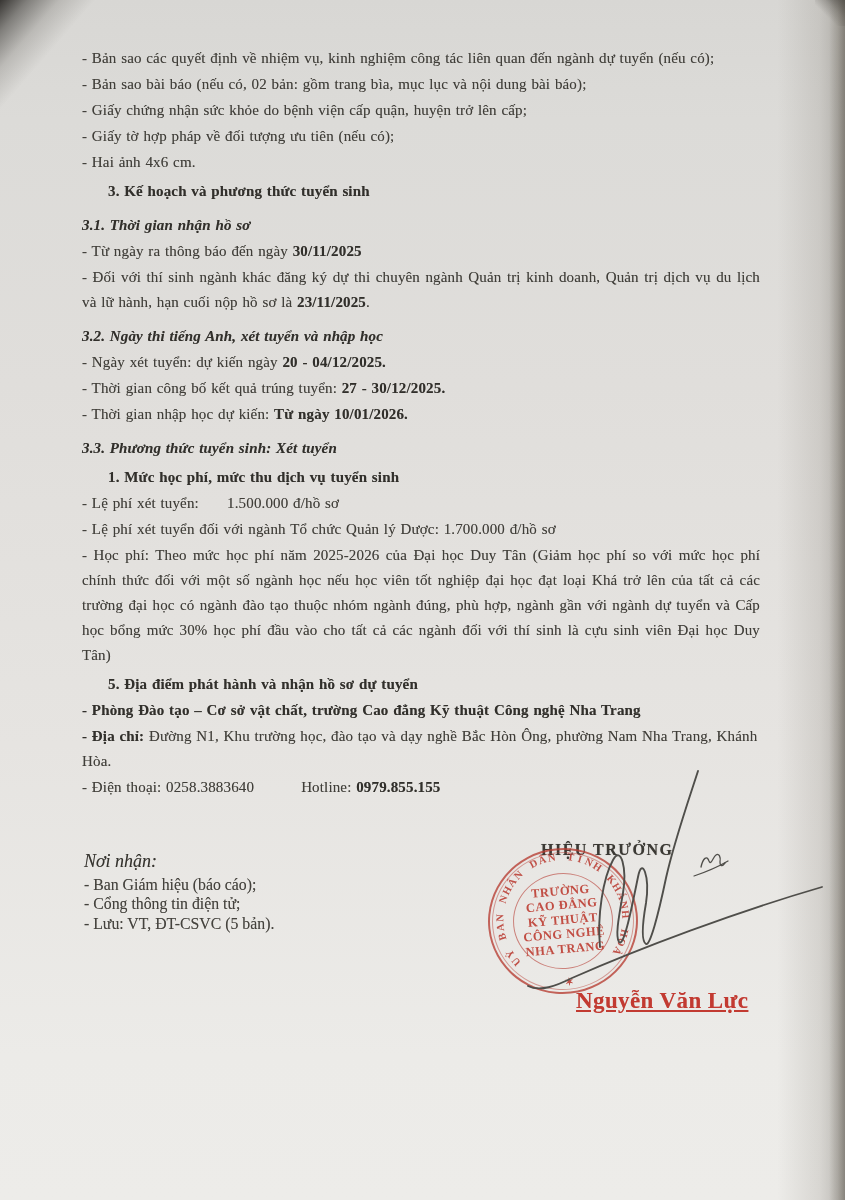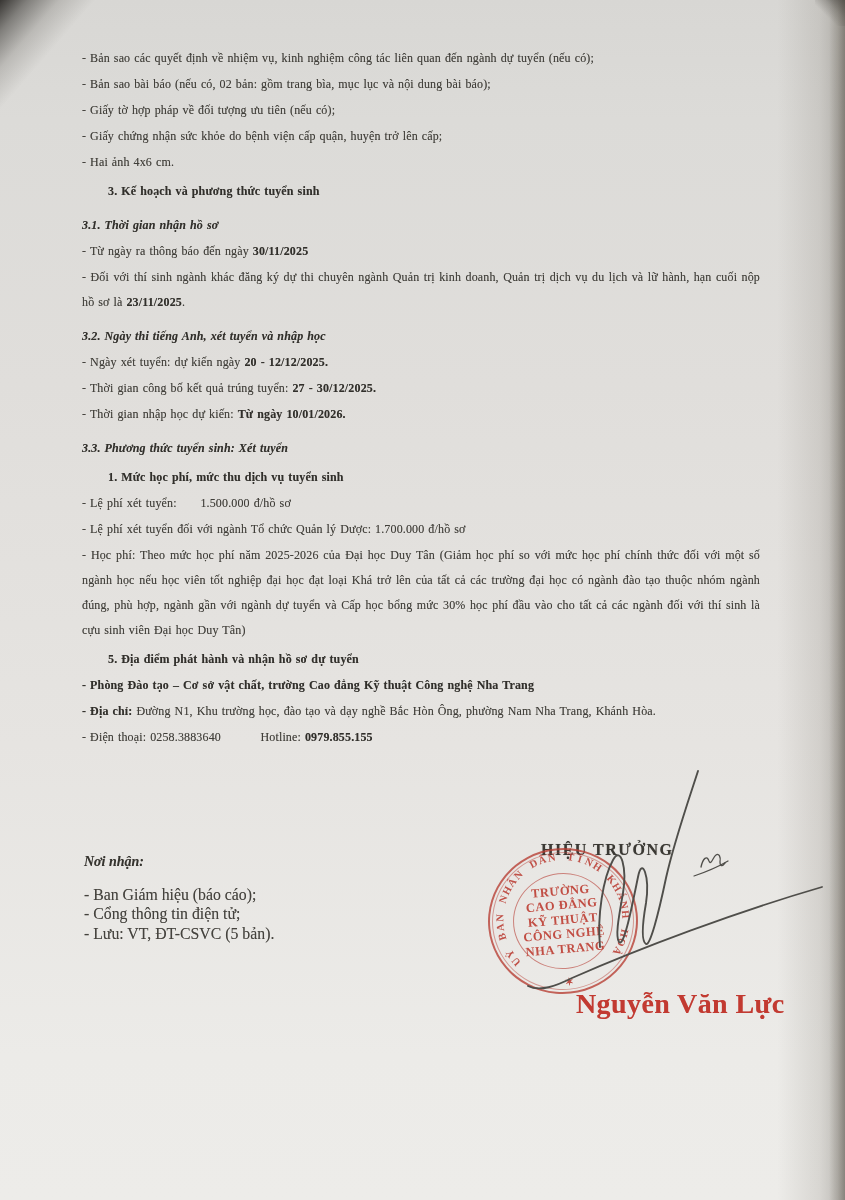--- a/index.html
+++ b/index.html
@@ -22,46 +22,47 @@
     position:absolute;right:0;top:0;width:30px;height:26px;pointer-events:none;
     background:linear-gradient(225deg, rgba(55,53,49,0.8) 0%, rgba(70,67,61,0.3) 35%, rgba(70,67,61,0) 62%);
   }
   .edge-right{
     position:absolute;right:0;top:0;width:16px;height:1200px;pointer-events:none;
     background:linear-gradient(90deg, rgba(120,114,104,0) 0%, rgba(118,112,102,0.30) 55%, rgba(96,91,82,0.55) 100%);
   }
   
   .content{
     position:absolute;left:82px;top:46px;width:678px;
-    color:#403e39;font-size:12px;line-height:25px;
+    color:#403e39;font-size:15px;line-height:25px;
     letter-spacing:.15px;word-spacing:.8px;
     text-shadow:0 0 .6px rgba(72,70,64,.45);
   }
   .content p{margin:0 0 1px;}
   .content p.just{text-align:justify;}
   .content p.h3{font-weight:bold;text-indent:26px;margin-top:4px;color:#34322d;}
   .content p.hi{font-weight:bold;font-style:italic;margin-top:9px;color:#34322d;}
   .content p.bb{font-weight:bold;color:#34322d;}
   .seg.bold{font-weight:bold;color:#312f2b;}
   
   .noi-nhan{
     position:absolute;left:84px;top:852px;color:#44423d;
     font-size:15.8px;line-height:19.5px;text-shadow:0 0 .5px rgba(72,70,64,.4);
   }
-  .nn-title{font-weight:bold;font-style:italic;font-size:14px;margin-bottom:13px;color:#35332e;}
+  .nn-title{font-weight:normal;font-style:italic;font-size:18px;margin-bottom:3px;color:#35332e;}
   
   .sig-title{
     position:absolute;left:541px;top:841px;
     font-weight:bold;font-size:16px;letter-spacing:1.5px;color:#3b3934;
     text-shadow:0 0 .7px rgba(60,58,52,.5);
   }
   .sig-name{
     position:absolute;left:576px;top:988px;
-    font-weight:bold;font-size:28px;letter-spacing:.4px;color:#c23a31;
+    font-weight:bold;font-size:23px;letter-spacing:.4px;color:#c23a31;
     text-shadow:0 0 .5px rgba(194,58,49,.4);
+    text-decoration:underline;
   }
   
   .stamp{
     position:absolute;left:488px;top:848px;width:150px;height:146px;
     transform:rotate(-6deg);opacity:.93;
   }
   .stamp-ring-outer{
     position:absolute;inset:0;border:2.5px solid rgba(183,62,52,.85);border-radius:50%;
   }
   .stamp-ring-outer2{
@@ -90,29 +91,29 @@
 
 <div class="page">
 
   <div class="corner-tl"></div>
   <div class="corner-tr"></div>
   <div class="edge-right"></div>
 
   <div class="content">
       <p class="just"><span class="seg">- Bản sao các quyết định về nhiệm vụ, kinh nghiệm công tác liên quan đến ngành dự tuyển (nếu có);</span></p>
       <p><span class="seg">- Bản sao bài báo (nếu có, 02 bản: gồm trang bìa, mục lục và nội dung bài báo);</span></p>
+      <p><span class="seg">- Giấy chứng nhận sức khỏe do bệnh viện cấp quận, huyện trở lên cấp;</span></p>
       <p><span class="seg">- Giấy tờ hợp pháp về đối tượng ưu tiên (nếu có);</span></p>
-      <p><span class="seg">- Giấy chứng nhận sức khỏe do bệnh viện cấp quận, huyện trở lên cấp;</span></p>
       <p><span class="seg">- Hai ảnh 4x6 cm.</span></p>
       <p class="h3"><span class="seg bold">3. Kế hoạch và phương thức tuyển sinh</span></p>
       <p class="hi"><span class="seg bold">3.1. Thời gian nhận hồ sơ</span></p>
       <p><span class="seg">- Từ ngày ra thông báo đến ngày </span><span class="seg bold">30/11/2025</span></p>
       <p class="just"><span class="seg">- Đối với thí sinh ngành khác đăng ký dự thi chuyên ngành Quản trị kinh doanh, Quản trị dịch vụ du lịch và lữ hành, hạn cuối nộp hồ sơ là </span><span class="seg bold">23/11/2025</span><span class="seg">.</span></p>
       <p class="hi"><span class="seg bold">3.2. Ngày thi tiếng Anh, xét tuyển và nhập học</span></p>
-      <p><span class="seg">- Ngày xét tuyển: dự kiến ngày </span><span class="seg bold">20 - 12/12/2025.</span></p>
+      <p><span class="seg">- Ngày xét tuyển: dự kiến ngày </span><span class="seg bold">20 - 04/12/2025.</span></p>
       <p><span class="seg">- Thời gian công bố kết quả trúng tuyển: </span><span class="seg bold">27 - 30/12/2025.</span></p>
       <p><span class="seg">- Thời gian nhập học dự kiến: </span><span class="seg bold">Từ ngày 10/01/2026.</span></p>
       <p class="hi"><span class="seg bold">3.3. Phương thức tuyển sinh: Xét tuyển</span></p>
       <p class="h3"><span class="seg bold">1. Mức học phí, mức thu dịch vụ tuyển sinh</span></p>
       <p><span class="seg">- Lệ phí xét tuyển:&nbsp;&nbsp;&nbsp;&nbsp;&nbsp; 1.500.000 đ/hồ sơ</span></p>
       <p><span class="seg">- Lệ phí xét tuyển đối với ngành Tổ chức Quản lý Dược: 1.700.000 đ/hồ sơ</span></p>
       <p class="just"><span class="seg">- Học phí: Theo mức học phí năm 2025-2026 của Đại học Duy Tân (Giảm học phí  so với mức học phí chính thức đối với một số ngành học nếu học viên tốt nghiệp đại học đạt loại Khá trở lên của tất cả các trường đại học có ngành đào tạo thuộc nhóm ngành đúng, phù hợp, ngành gần với ngành dự tuyển và Cấp học bổng mức 30% học phí đầu vào cho tất cả các ngành đối với thí sinh là cựu sinh viên Đại học Duy Tân)</span></p>
       <p class="h3"><span class="seg bold">5. Địa điểm phát hành và nhận hồ sơ dự tuyển</span></p>
       <p class="bb"><span class="seg bold">- Phòng Đào tạo – Cơ sở vật chất, trường Cao đẳng Kỹ thuật Công nghệ Nha Trang</span></p>
       <p><span class="seg bold">- Địa chỉ: </span><span class="seg">Đường N1, Khu trường học, đào tạo và dạy nghề Bắc Hòn Ông, phường Nam Nha Trang, Khánh Hòa.</span></p>

